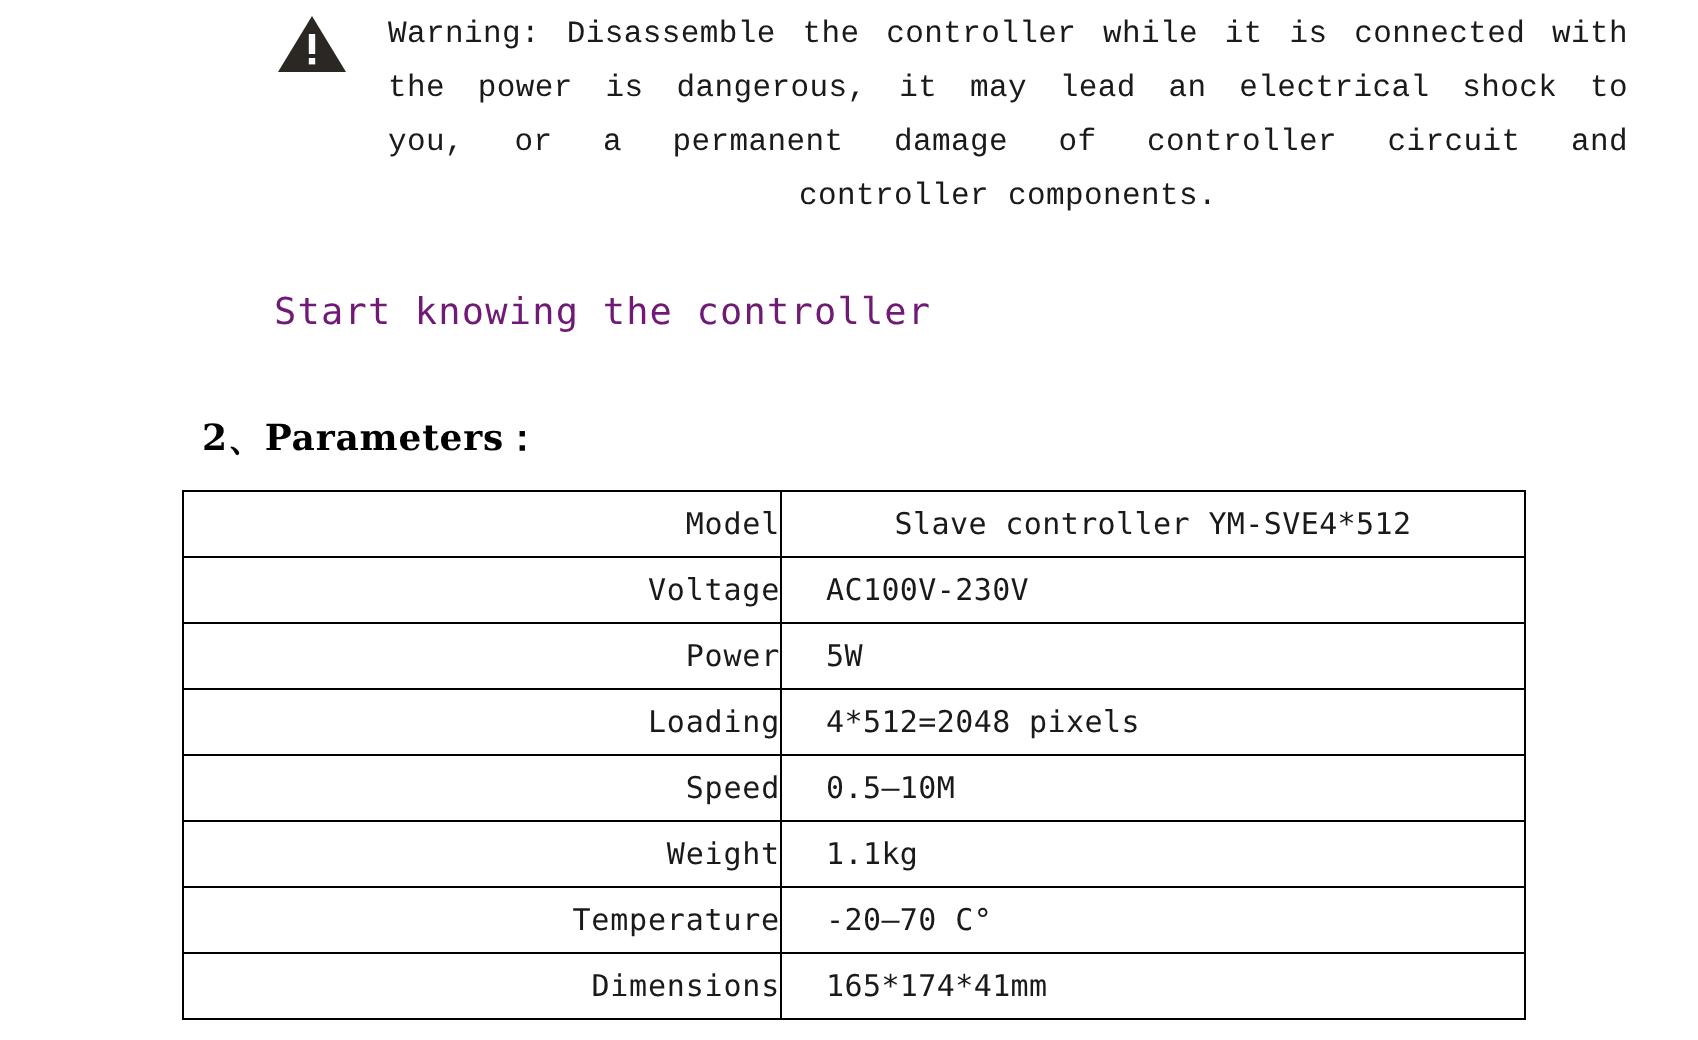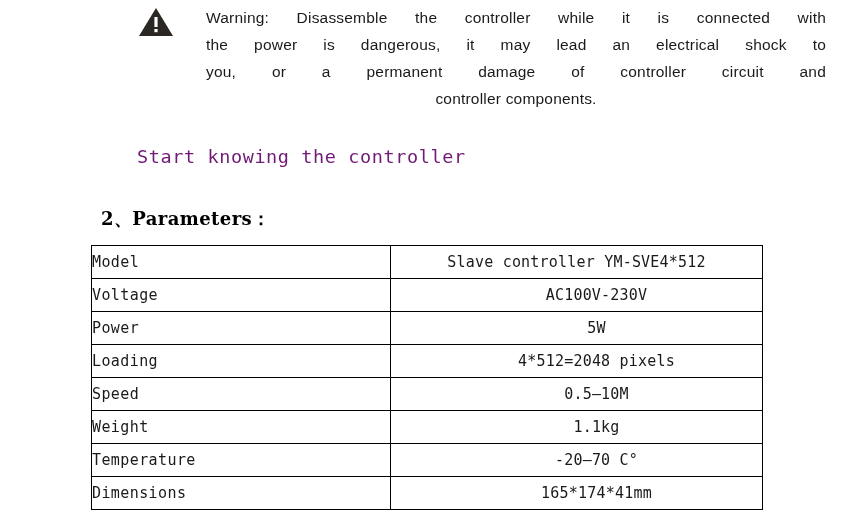--- a/index.html
+++ b/index.html
@@ -26,23 +26,23 @@
     align-items: flex-start;
   }
   .warning-icon {
     width: 36px;
     height: 32px;
     flex: 0 0 36px;
     margin-top: 2px;
     display: block;
   }
   .warning-text {
-    margin-left: 32px;
+    margin-left: 20px;
     width: 620px;
-    font-family: Liberation Sans, sans-serif;
+    font-family: Liberation Mono, monospace;
     font-size: 15.5px;
     line-height: 27px;
     color: #1a1a1a;
     text-align: justify;
     letter-spacing: 0.2px;
   }
   .warning-text .wline {
     display: block;
     white-space: pre;
   }
@@ -93,29 +93,29 @@
   }
   .spec-table td {
     border: 1.5px solid #000000;
     height: 32px;
     padding: 0;
     font-size: 15.5px;
     color: #1a1a1a;
   }
   .spec-table td.label-cell {
     width: 298px;
-    text-align: left;
+    text-align: right;
     font-family: "DejaVu Sans Mono", monospace;
     letter-spacing: 0.4px;
     font-size: 15px;
   }
   .spec-table td.value-cell {
     width: 371px;
-    text-align: center;
-    padding-left: 40px;
+    text-align: left;
+    padding-left: 22px;
     font-family: "DejaVu Sans Mono", monospace;
     letter-spacing: 0.2px;
     font-size: 15px;
   }
   .spec-table tr:first-child td.value-cell {
     text-align: center;
     padding-left: 0;
     margin-left: 34px;
   }
 </style>

